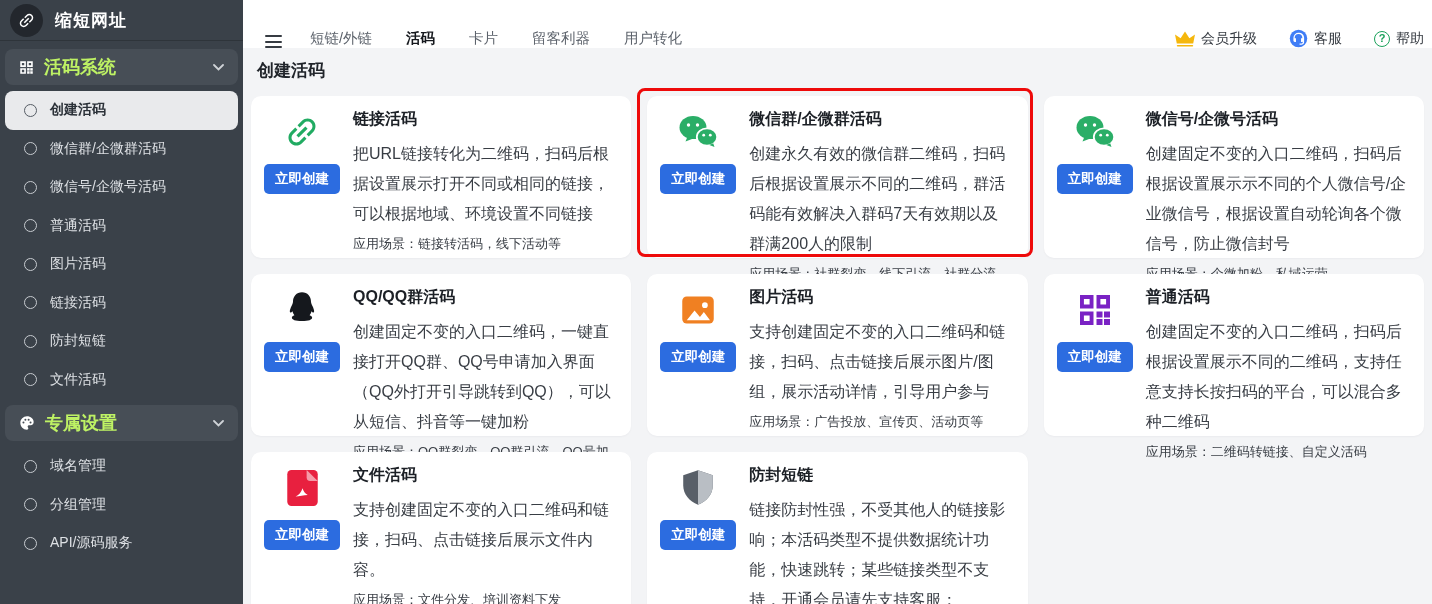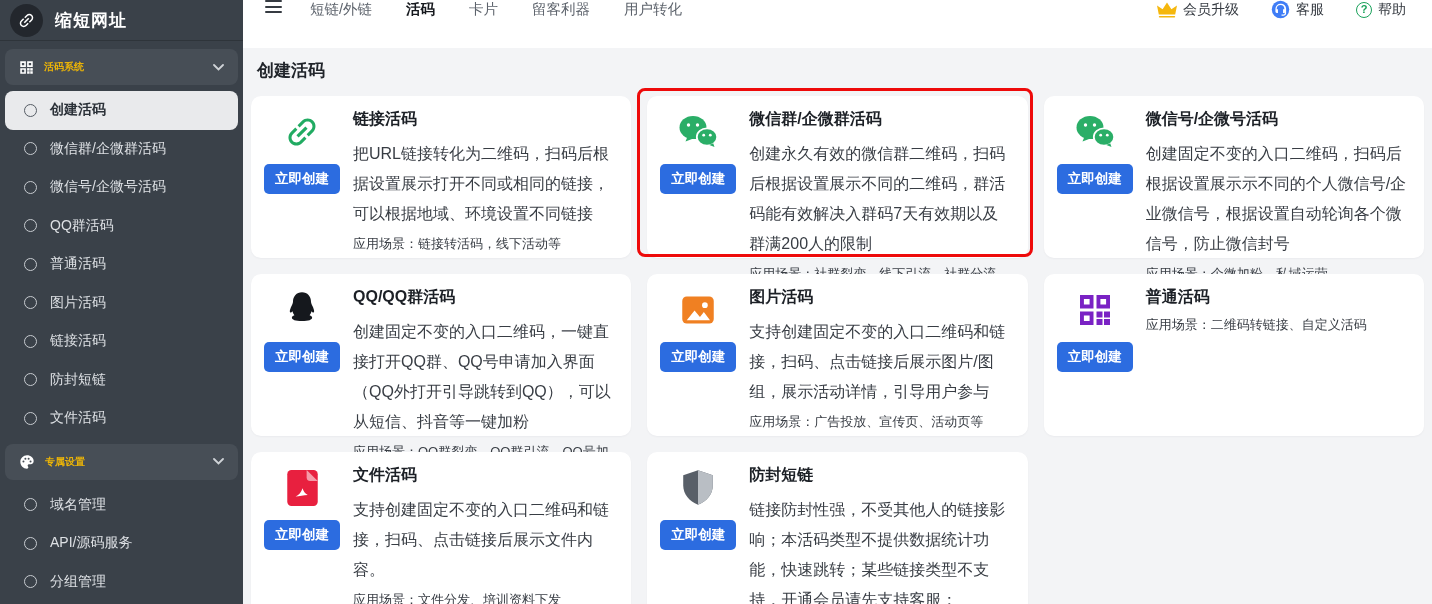--- a/index.html
+++ b/index.html
@@ -6,31 +6,31 @@
   html,body { width:1432px; height:604px; overflow:hidden; }
   body { font-family:"Liberation Sans","DejaVu Sans",sans-serif; background:#f3f4f6; position:relative; }
   .app { display:flex; width:1432px; height:604px; }
 
   
   .sidebar { width:243px; flex:none; background:#3a4149; display:flex; flex-direction:column; }
   .logo-bar { height:41px; flex:none; display:flex; align-items:center; gap:12px; padding:0 12px 0 10px; border-bottom:1px solid #2e343a; }
   .logo-circle { width:33px; height:33px; border-radius:50%; background:#23272d; display:flex; align-items:center; justify-content:center; flex:none; }
   .logo-title { color:#ffffff; font-size:17px; font-weight:700; letter-spacing:1px; }
   .side-menu { flex:1; padding:8px 5px; overflow:hidden; }
-  .side-section { height:36px; background:#474e56; border-radius:8px; display:flex; align-items:center; gap:10px; padding:0 14px; color:#eab308; font-weight:700; font-size:10px; margin:0 0 6px; cursor:pointer; }
+  .side-section { height:36px; background:#474e56; border-radius:8px; display:flex; align-items:center; gap:10px; padding:0 14px; color:#bef264; font-weight:700; font-size:18px; margin:0 0 6px; cursor:pointer; }
   .side-section.second { margin-top:6px; }
   .side-section .chev { margin-left:auto; display:flex; }
   .side-item { height:38.5px; display:flex; align-items:center; gap:13px; padding:0 12px 0 19px; color:#dde0e4; font-size:14px; border-radius:8px; cursor:pointer; }
   .side-item .dot { width:13px; height:13px; border:1.5px solid #c7cbd0; border-radius:50%; flex:none; }
   .side-item.active { background:#e9eaec; color:#2b3138; font-weight:600; }
   .side-item.active .dot { border-color:#565d65; }
 
   
   .main { flex:1; display:flex; flex-direction:column; min-width:0; }
-  .topbar { height:48px; flex:none; background:#ffffff; display:flex; align-items:flex-start; padding:0 26px 0 22px; }
+  .topbar { height:48px; flex:none; background:#ffffff; display:flex; align-items:flex-end; padding:0 8px 0 22px; }
   .burger { display:flex; flex-direction:column; gap:3.5px; margin-right:28px; cursor:pointer; }
   .burger span { width:17px; height:2px; background:#363b42; border-radius:1px; }
   .tabs { display:flex; gap:34px; align-items:center; }
   .tab { color:#5c626b; font-size:14.5px; cursor:pointer; white-space:nowrap; }
   .tab.active { color:#15181d; font-weight:700; }
   .top-actions { margin-left:auto; display:flex; gap:32px; align-items:center; }
   .action { display:flex; align-items:center; gap:6px; font-size:14px; color:#363b42; cursor:pointer; white-space:nowrap; }
   .help-circle { width:16px; height:16px; border:1.7px solid #19a15a; border-radius:50%; color:#19a15a; font-size:11px; font-weight:700; display:flex; align-items:center; justify-content:center; line-height:1; }
 
   .content { flex:1; background:#f3f4f6; padding:6px 8px 0; position:relative; overflow:hidden; }
@@ -99,24 +99,20 @@
       <div class="side-item">
         <span class="dot"></span>
         <span>微信群/企微群活码</span>
       </div>
       <div class="side-item">
         <span class="dot"></span>
         <span>微信号/企微号活码</span>
       </div>
       <div class="side-item">
         <span class="dot"></span>
-        <span>QQ群活码</span>
-      </div>
-      <div class="side-item">
-        <span class="dot"></span>
         <span>普通活码</span>
       </div>
       <div class="side-item">
         <span class="dot"></span>
         <span>图片活码</span>
       </div>
       <div class="side-item">
         <span class="dot"></span>
         <span>链接活码</span>
       </div>
@@ -146,25 +142,25 @@
             </svg>
         </span>
       </div>
 
       <div class="side-item">
         <span class="dot"></span>
         <span>域名管理</span>
       </div>
       <div class="side-item">
         <span class="dot"></span>
+        <span>分组管理</span>
+      </div>
+      <div class="side-item">
+        <span class="dot"></span>
         <span>API/源码服务</span>
-      </div>
-      <div class="side-item">
-        <span class="dot"></span>
-        <span>分组管理</span>
       </div>
     </nav>
   </aside>
 
   <div class="main">
 
     <header class="topbar">
       <span class="burger">
           <span></span>
           <span></span>
@@ -318,20 +314,21 @@
                     <rect x="18" y="13" width="4" height="4"></rect>
                     <rect x="13" y="18" width="4" height="4"></rect>
                     <rect x="18" y="18" width="4" height="4"></rect>
                   </g>
                 </svg>
             </div>
             <button class="create-btn">立即创建</button>
           </div>
           <div class="card-body">
             <div class="card-title">普通活码</div>
+            <div class="card-desc">创建固定不变的入口二维码，扫码后根据设置展示不同的二维码，支持任意支持长按扫码的平台，可以混合多种二维码</div>
             <div class="card-scene">应用场景：二维码转链接、自定义活码</div>
           </div>
         </div>
 
         <div class="card">
           <div class="card-left">
             <div class="icon-box">
               <svg width="31" height="36" viewBox="0 0 22 26">
                   <rect x="0" y="0" width="22" height="26" rx="3" fill="#e8203f"></rect>
                   <path d="M14 0l8 8h-5.5A2.5 2.5 0 0 1 14 5.5V0z" fill="#ffffff" opacity="0.55"></path>

